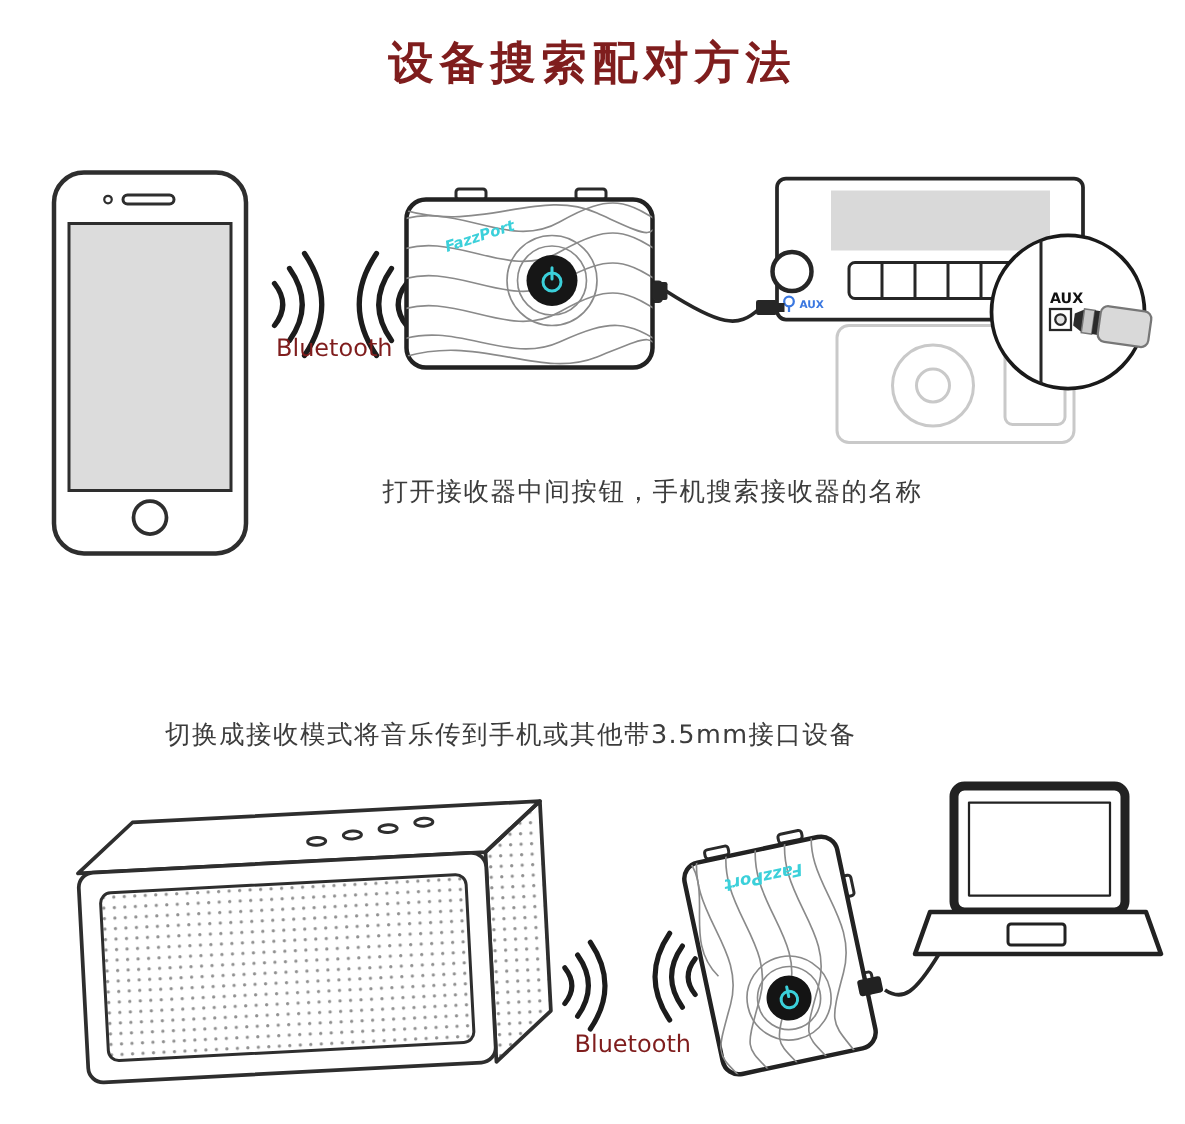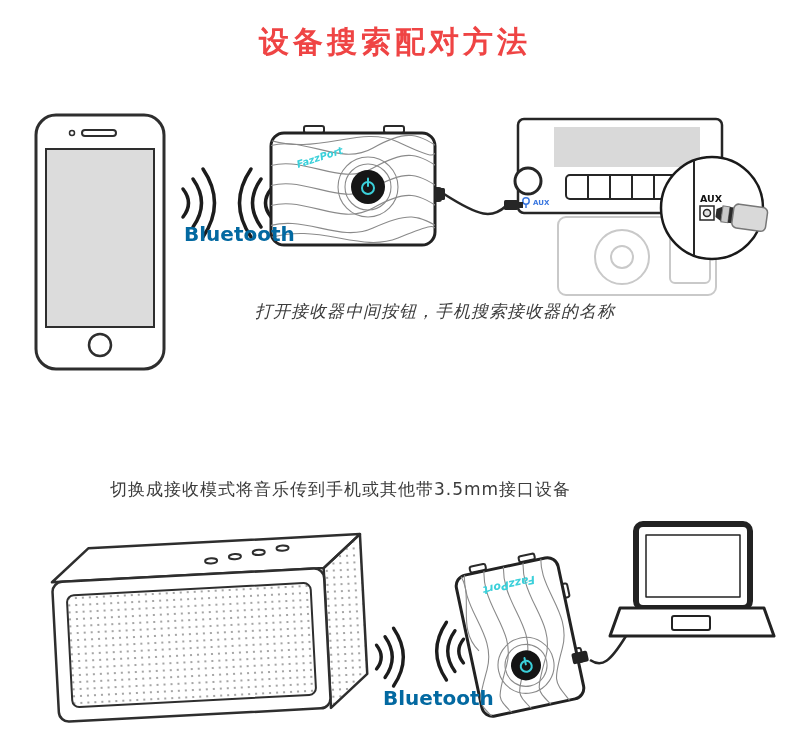--- a/index.html
+++ b/index.html
@@ -1,24 +1,24 @@
 <!DOCTYPE html>
 <html><head>
 <meta charset="utf-8">
 <style>
   html,body{margin:0;padding:0;background:#fff;}
   body{font-family:"DejaVu Sans","Liberation Sans",sans-serif;}
   #page{position:relative;width:790px;height:749px;background:#fff;overflow:hidden;}
   .abs{position:absolute;}
   #title{top:22px;left:0;width:790px;text-align:center;font-size:30px;font-weight:bold;
-         color:#ef4444;letter-spacing:4px;}
+         color:#7f1d1d;letter-spacing:4px;}
   .caption{font-size:17px;color:#3c3c3c;letter-spacing:1px;}
-  #caption-top{top:300px;left:80px;width:710px;text-align:center;font-style:italic;}
+  #caption-top{top:316px;left:80px;width:710px;text-align:center;}
   #caption-bottom{top:478px;left:0;width:681px;text-align:center;}
-  .bt-label{font-size:20px;font-weight:700;color:#0369a1;}
+  .bt-label{font-size:16px;font-weight:400;color:#7f1d1d;}
   #bt-top{top:222px;left:184px;}
   #bt-bottom{top:686px;left:383px;}
   svg{display:block;}
   svg text{font-family:"DejaVu Sans","Liberation Sans",sans-serif;}
 </style>
 </head>
 <body>
 
 <div id="page">
 

